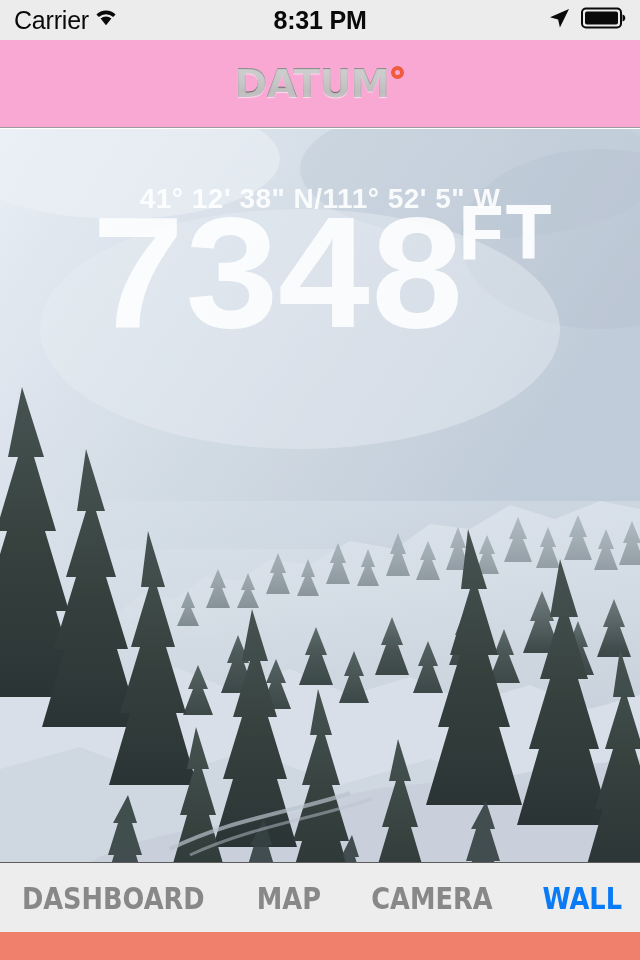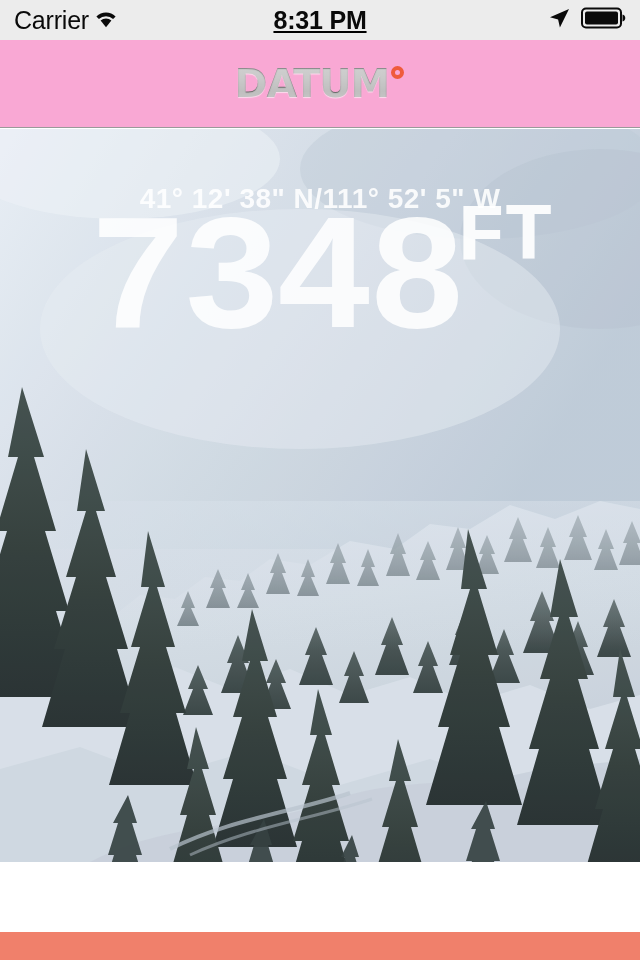--- a/index.html
+++ b/index.html
@@ -18,22 +18,22 @@
 
   
   #status-bar {
     position:absolute; top:0; left:0;
     width:640px; height:40px;
     background:#ececec;
     display:flex; align-items:center;
     padding:0 14px;
     z-index:40;
   }
-  .sb-left { display:flex; align-items:center; gap:4px; flex:1 1 0; }
-  .sb-center { flex:0 0 auto; display:flex; justify-content:center;text-decoration:underline; }
+  .sb-left { display:flex; gap:4px; flex:1 1 0; }
+  .sb-center { flex:0 0 auto; display:flex; justify-content:center; }
   .sb-right { display:flex; align-items:center; justify-content:flex-end; gap:10px; flex:1 1 0; }
   .sb-text {
     font-size:25px; color:#0a0a0a; letter-spacing:-0.2px;
     font-family:"Liberation Sans", sans-serif;
   }
   .sb-time { font-size:25px; color:#0a0a0a; font-weight:bold; letter-spacing:-0.2px; }
 
   
   #nav-bar {
     position:absolute; top:40px; left:0;
@@ -328,16 +328,22 @@
     </div>
 
     <div id="readout">
       <div id="coords">41° 12' 38" N/111° 52' 5" W</div>
       <div id="elev">
         <span id="elev-value">7348</span><span id="elev-unit">FT</span>
       </div>
     </div>
   </div>
 
+  <div id="tab-bar">
+    <div class="tab">DASHBOARD</div>
+    <div class="tab">MAP</div>
+    <div class="tab">CAMERA</div>
+    <div class="tab active">WALL</div>
+  </div>
 
   <div id="accent-bar"></div>
 
 </div>
 
 </body></html>

